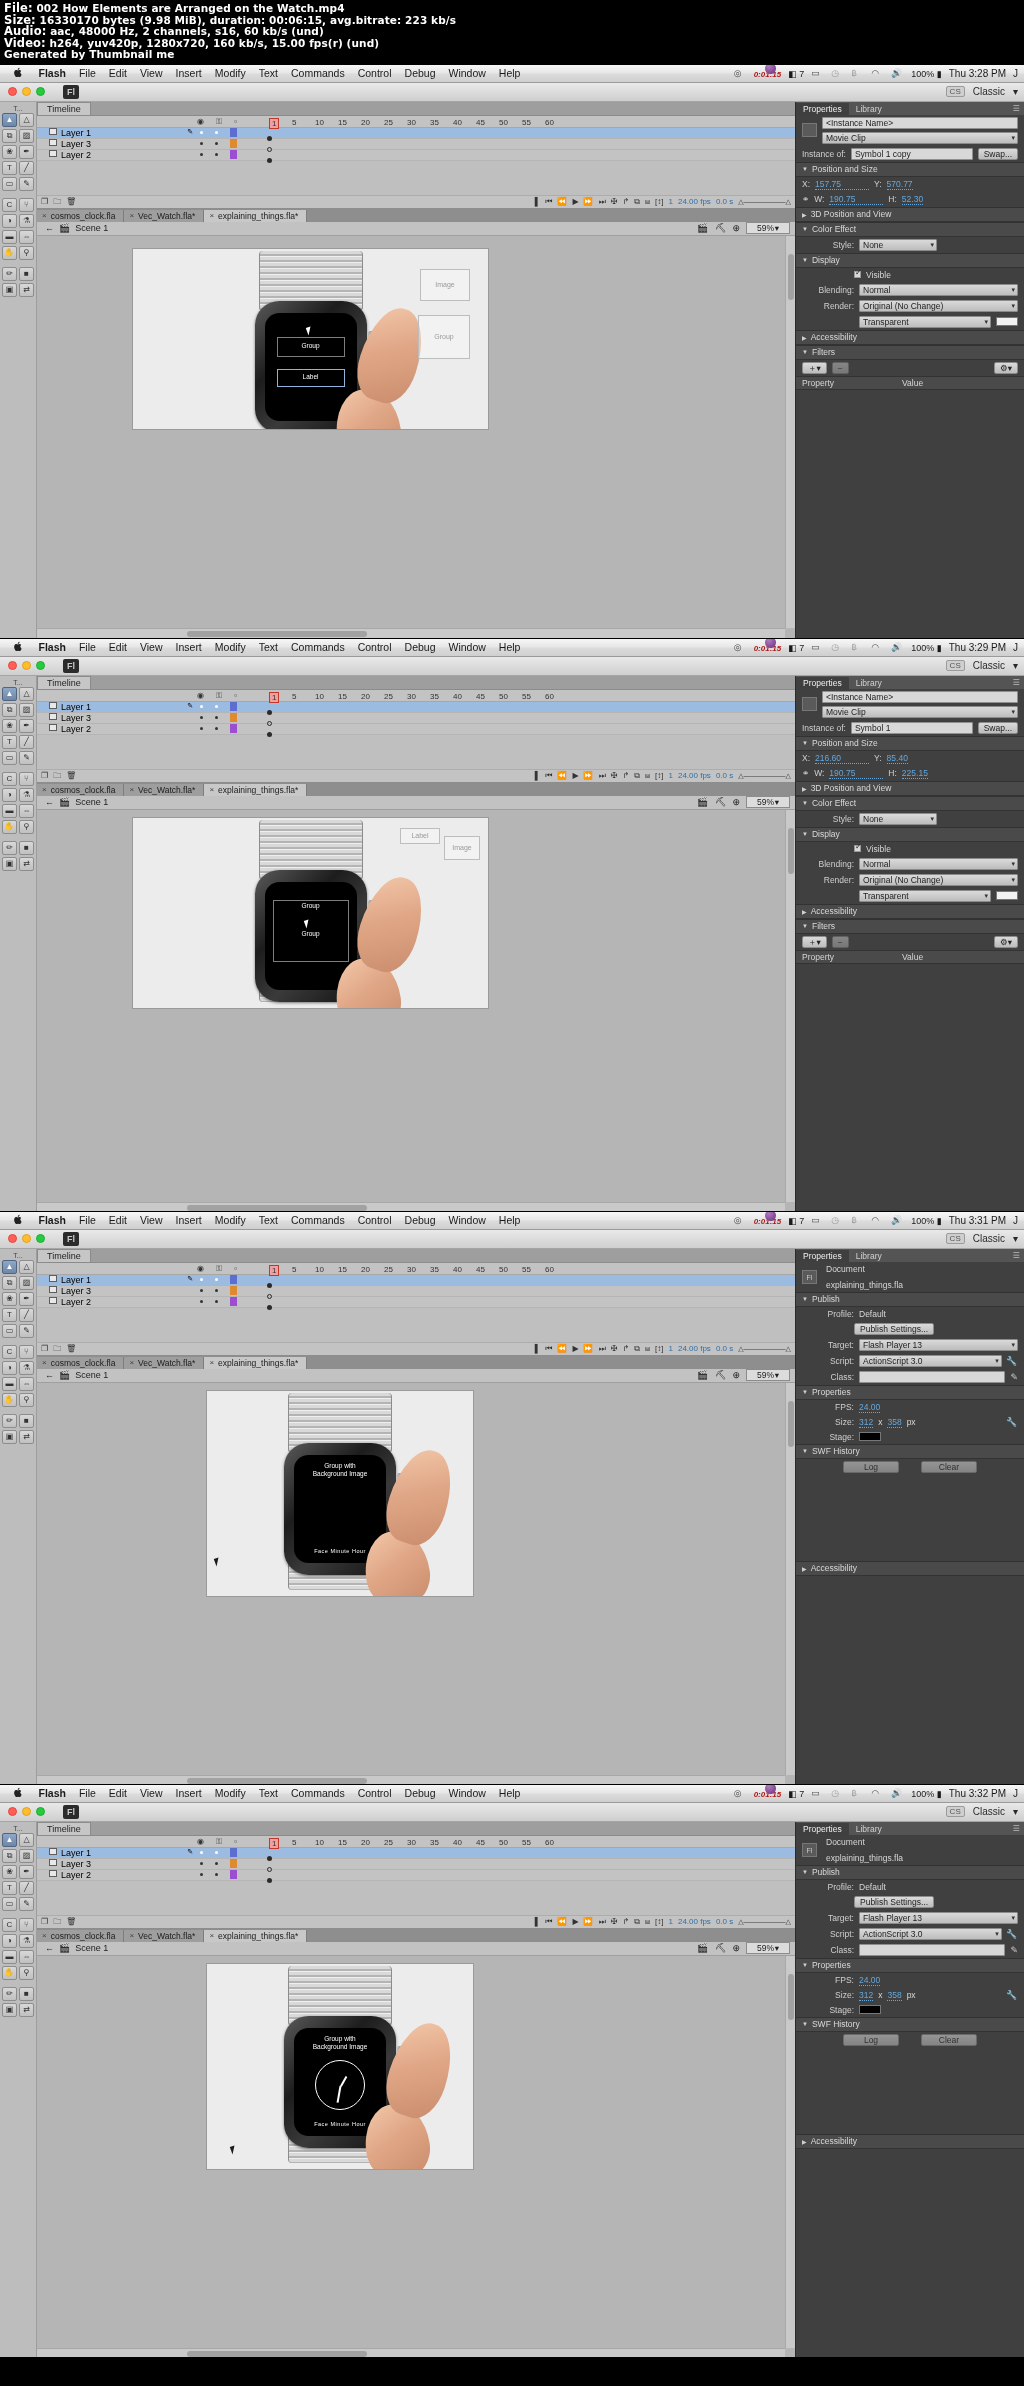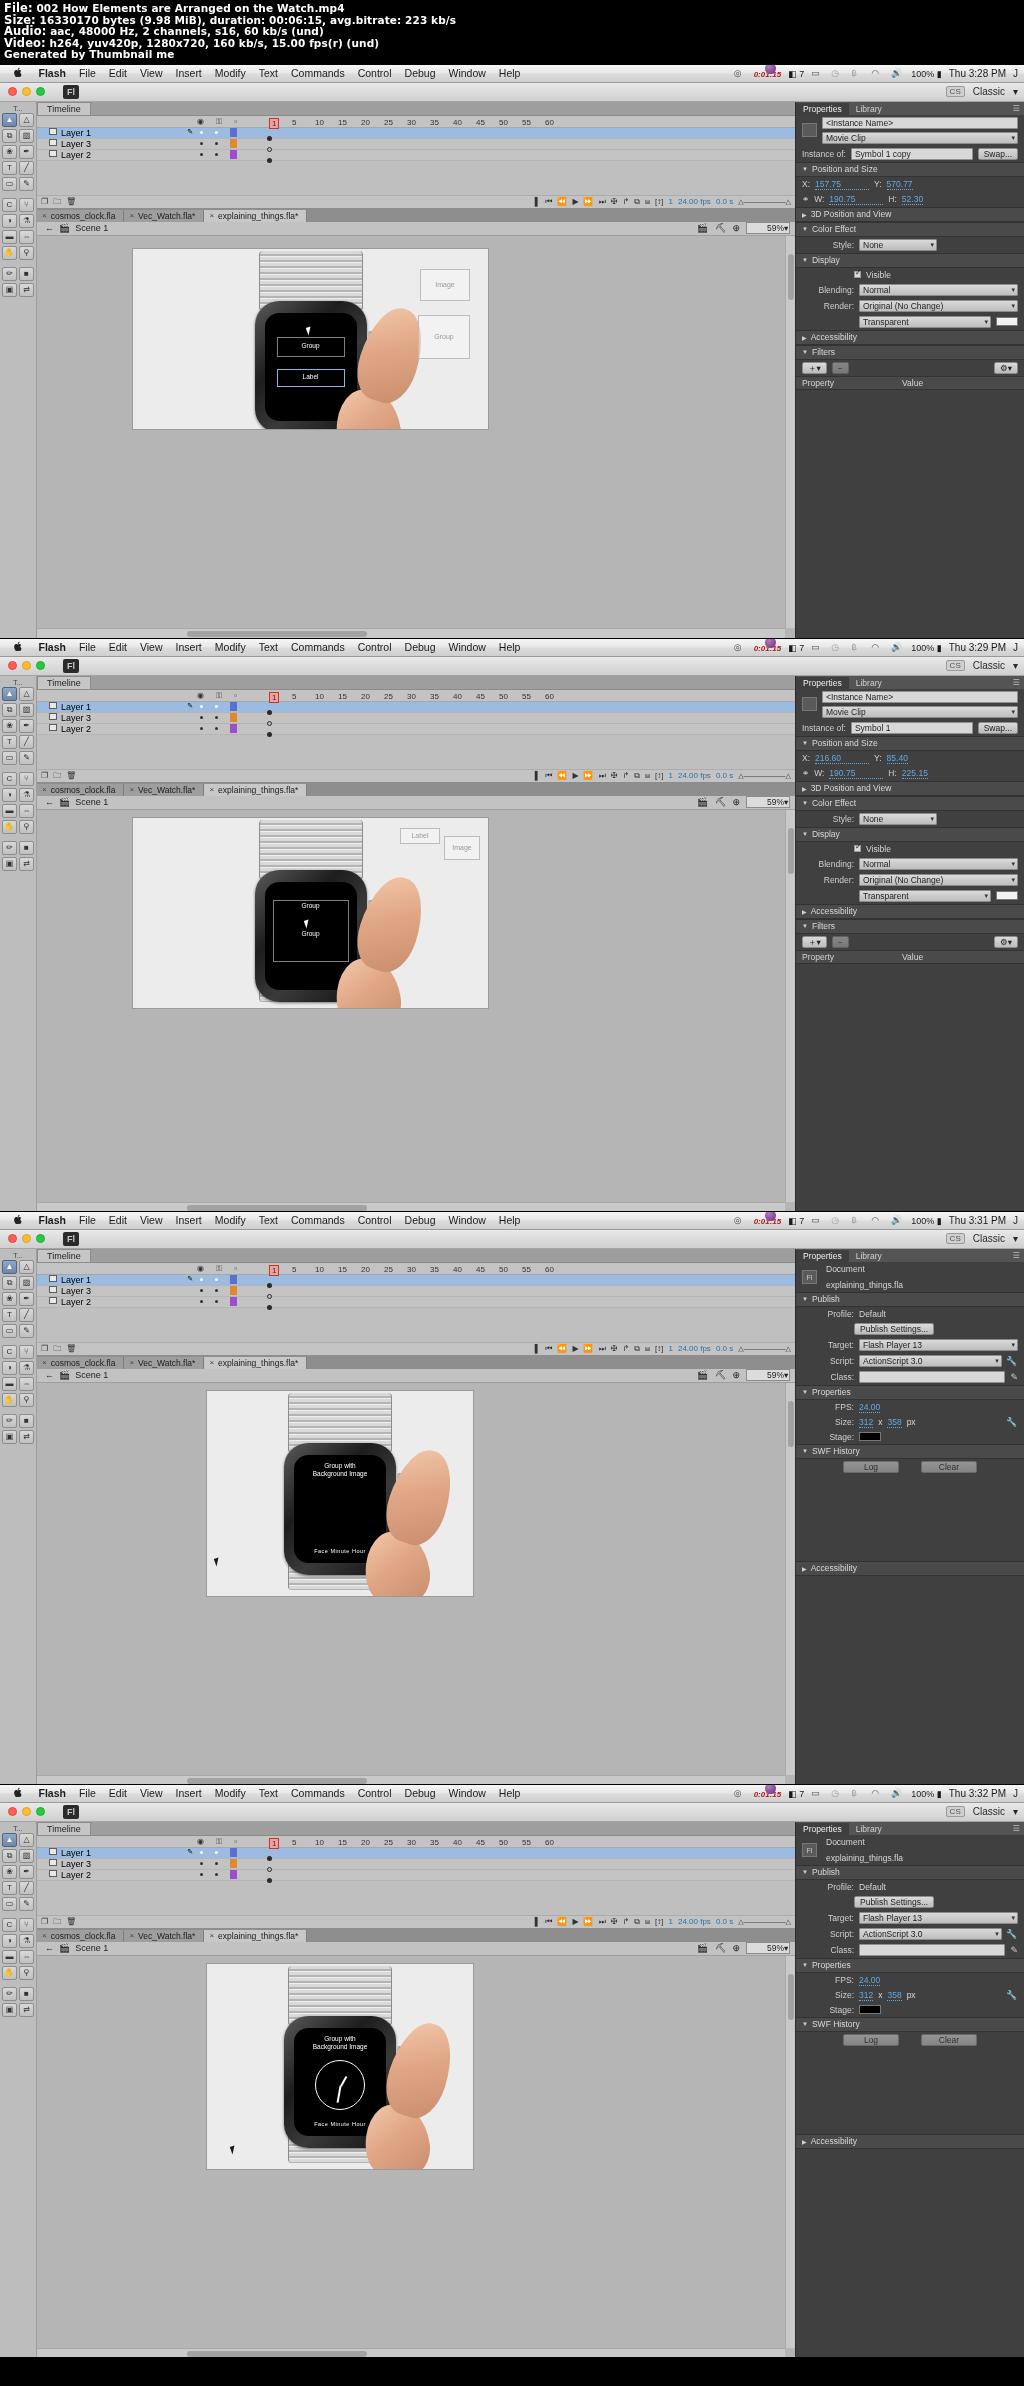--- a/index.html
+++ b/index.html
@@ -99,21 +99,21 @@
   .doctabs { height:13px; background:#8e8e8e; display:flex; align-items:flex-end; }
   .dtab { font-size:8.5px; padding:1px 8px 1px 5px; background:#9e9e9e; color:#1c1c1c;
           border-right:1px solid #7d7d7d; display:flex; gap:4px; align-items:center; white-space:nowrap;}
   .dtab.active { background:#c8c8c8; }
   .dtab .x { font-size:8px; color:#444; }
 
   
   .scenebar { height:14px; background:#c2c2c2; border-bottom:1px solid #9f9f9f; display:flex; align-items:center;
               gap:5px; padding-left:8px; font-size:9px; color:#222; position:relative; }
   .scenebar .right { position:absolute; right:5px; display:flex; align-items:center; gap:6px; }
-  .zoombox { border:1px solid #8c8c8c; background:#dcdcdc; font-size:8.5px; padding:0 20px; width:44px;
+  .zoombox { border:1px solid #8c8c8c; background:#dcdcdc; font-size:8.5px; padding:0 10px; width:44px;
              display:flex; justify-content:space-between; align-items:center; }
 
   
   .stage-wrap { flex:1; background:#b5b5b5; position:relative; overflow:hidden; }
   .canvas { position:absolute; background:#ececec; box-shadow:0 0 0 1px #9a9a9a; overflow:hidden; }
   .scrollbar-v { position:absolute; right:0; top:0; bottom:10px; width:10px; background:#c9c9c9; border-left:1px solid #a8a8a8; }
   .scrollbar-h { position:absolute; left:0; right:10px; bottom:0; height:10px; background:#c9c9c9; border-top:1px solid #a8a8a8; }
   .sb-thumb { position:absolute; background:#a2a2a2; border-radius:5px; }
 
   

